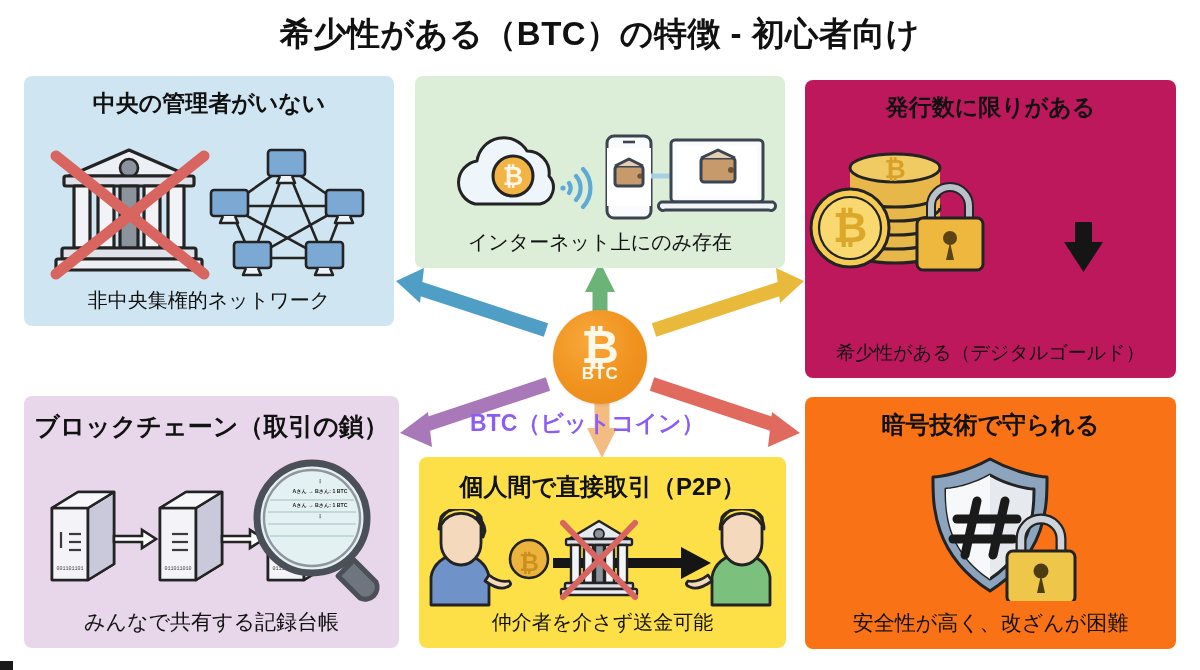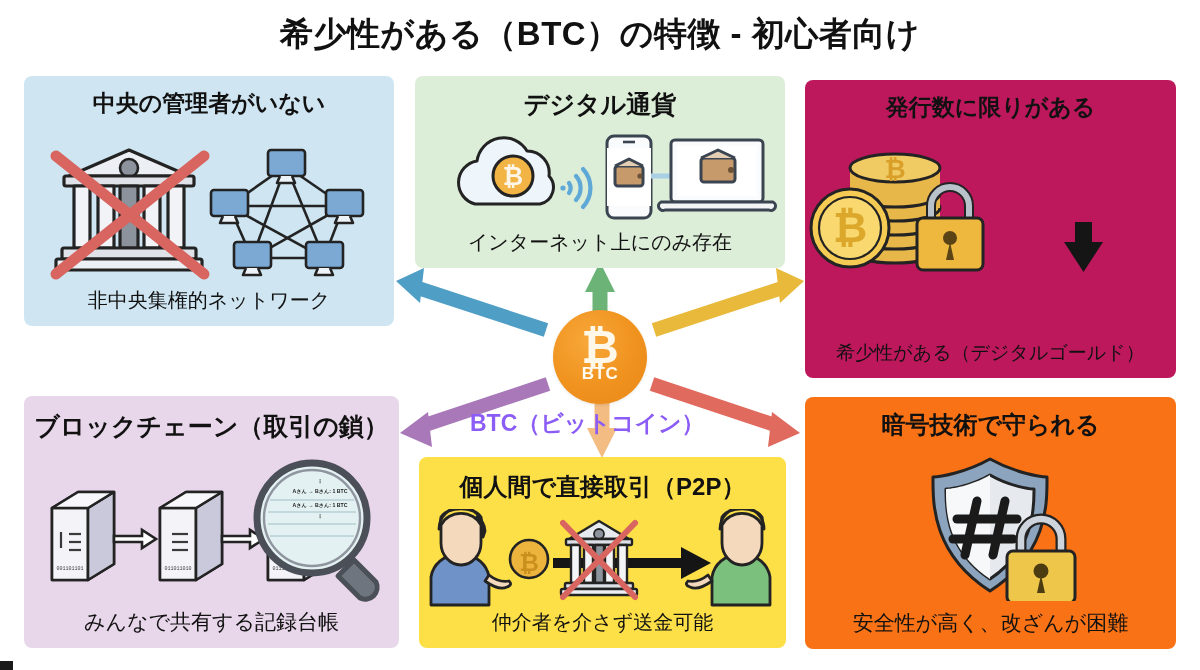--- a/index.html
+++ b/index.html
@@ -162,21 +162,20 @@
           <g>
               <rect x="282" y="114" width="37" height="26" rx="3" fill="#7ba9d4"></rect>
               <path d="M294,140 l-3,7 h18 l-3,-7" fill="#eef3f8"></path>
             </g>
         </g>
       </g>
     </svg>
   </div>
 
   <div class="panel" id="p-tc">
-    <div class="panel-title">デジタル通貨</div>
     <div class="panel-caption">インターネット上にのみ存在</div>
     <svg class="panel-art" style="top:50px;height:100px;" viewBox="0 0 370 100">
       <g>
         <path d="M60,78 a22,22 0 0 1 2,-43 a27,27 0 0 1 50,-10 a22,22 0 0 1 22,25 a17,17 0 0 1 -9,28 Z" fill="#eff6fb" stroke="#232323" stroke-width="3" stroke-linejoin="round"></path>
         <circle cx="98" cy="50" r="20" fill="#f2b545" stroke="#232323" stroke-width="3"></circle>
         <text x="98" y="59" font-size="25" font-weight="700" fill="#fdf6e8" text-anchor="middle" font-family="'Liberation Sans',sans-serif">₿</text>
       </g>
       <g stroke="#5fa9d6" stroke-width="4.2" fill="none" stroke-linecap="round">
         <circle cx="148" cy="62" r="2.6" fill="#5fa9d6" stroke="none"></circle>
         <path d="M154,57 a9,9 0 0 1 0,10"></path>

